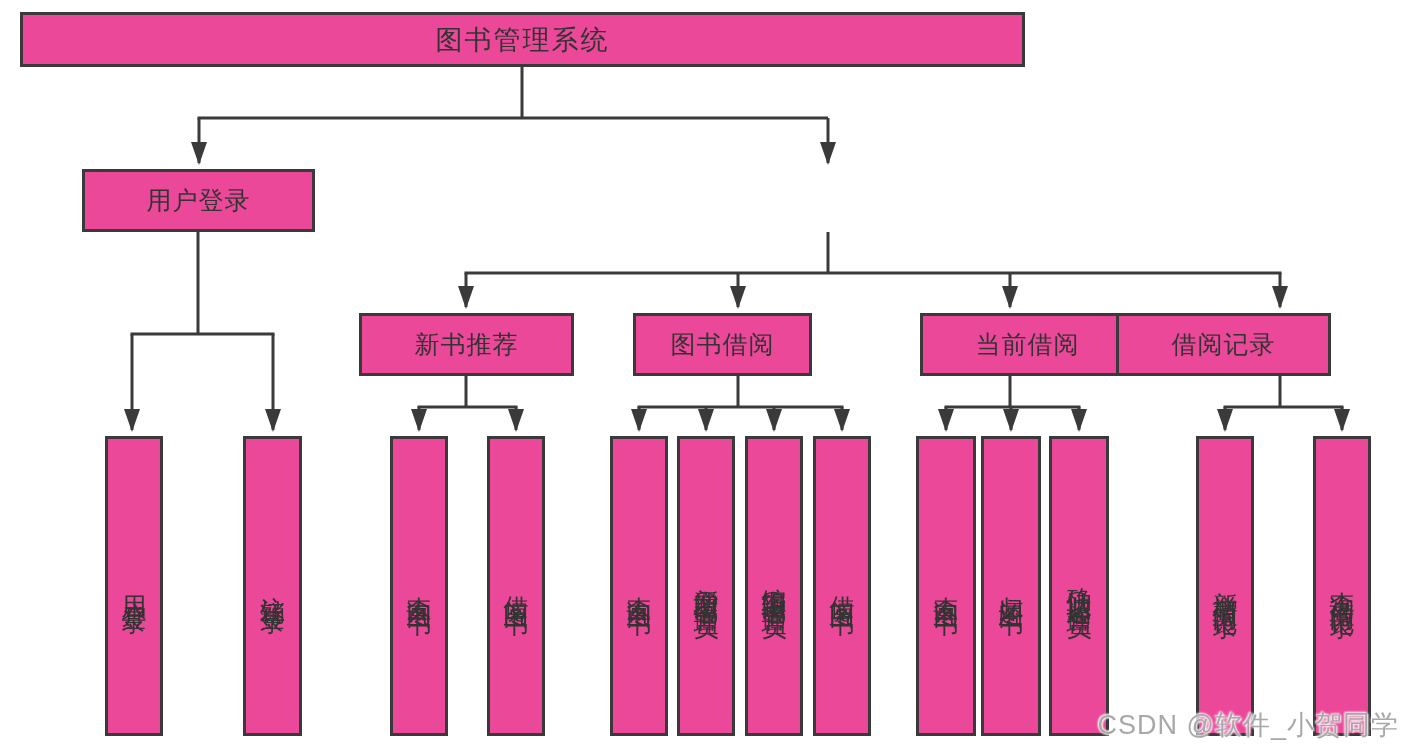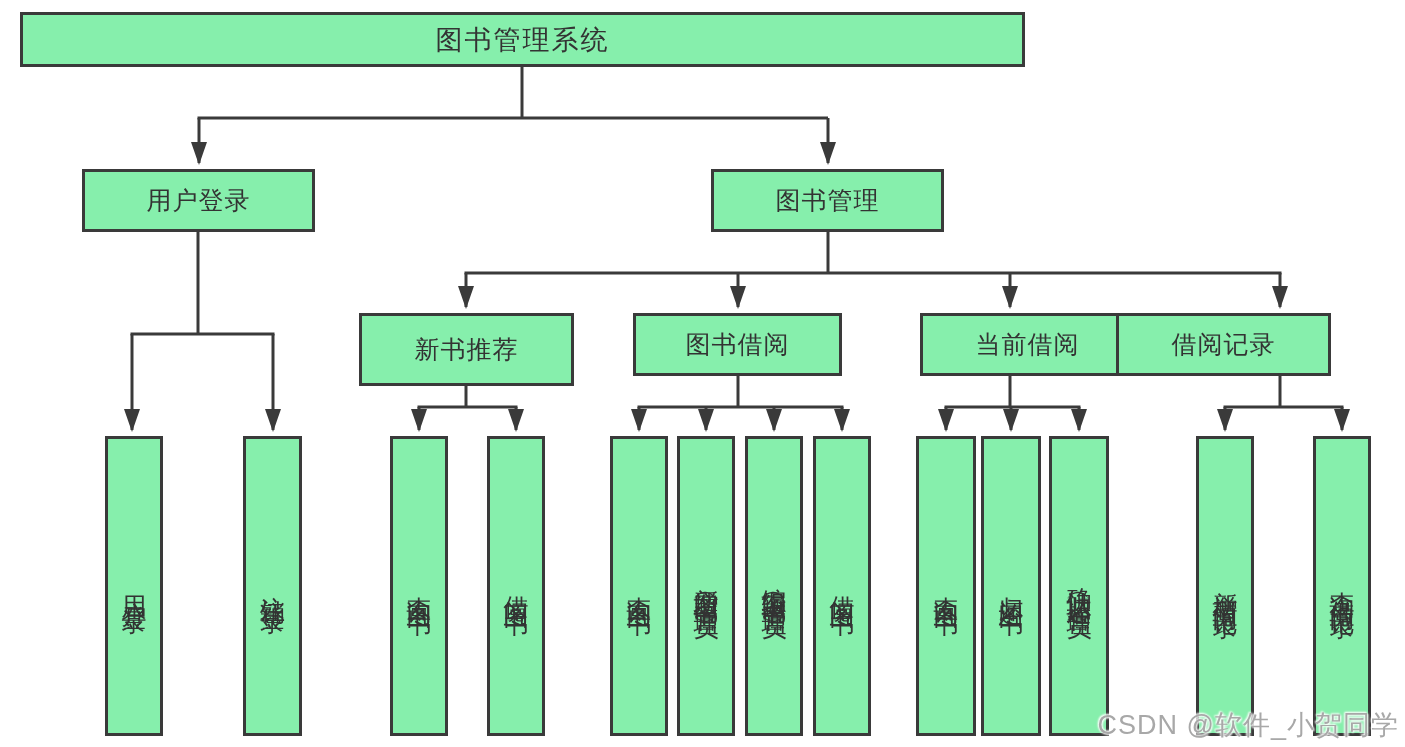--- a/index.html
+++ b/index.html
@@ -14,21 +14,21 @@
   }
   .connector-layer {
     position: absolute;
     left: 0; top: 0;
     width: 1405px; height: 747px;
     pointer-events: none;
   }
   .node {
     position: absolute;
     box-sizing: border-box;
-    background: #86efac;
+    background: #ec4899;
     border: 3px solid #3a3a3a;
     display: flex;
     align-items: center;
     justify-content: center;
     text-align: left;
   }
   .t {
     font-size: 25px;
     letter-spacing: 1px;
     color: #333333;
@@ -109,28 +109,25 @@
     </g>
   </svg>
 
   <div class="node" style="left:20px;top:12px;width:1005px;height:55px">
     <span class="t root-t">图书管理系统</span>
   </div>
 
   <div class="node" style="left:82px;top:169px;width:233px;height:63px">
     <span class="t">用户登录</span>
   </div>
-  <div class="node" style="left:711px;top:169px;width:233px;height:63px">
-    <span class="t">图书管理</span>
-  </div>
 
-  <div class="node" style="left:359px;top:313px;width:215px;height:73px">
+  <div class="node" style="left:359px;top:313px;width:215px;height:63px">
     <span class="t">新书推荐</span>
   </div>
-  <div class="node" style="left:633px;top:313px;width:209px;height:63px">
+  <div class="node" style="left:633px;top:313px;width:179px;height:63px">
     <span class="t">图书借阅</span>
   </div>
   <div class="node" style="left:920px;top:313px;width:215px;height:63px">
     <span class="t">当前借阅</span>
   </div>
   <div class="node" style="left:1116px;top:313px;width:215px;height:63px">
     <span class="t">借阅记录</span>
   </div>
 
   <div class="node" style="left:105px;top:436px;width:58px;height:300px">

